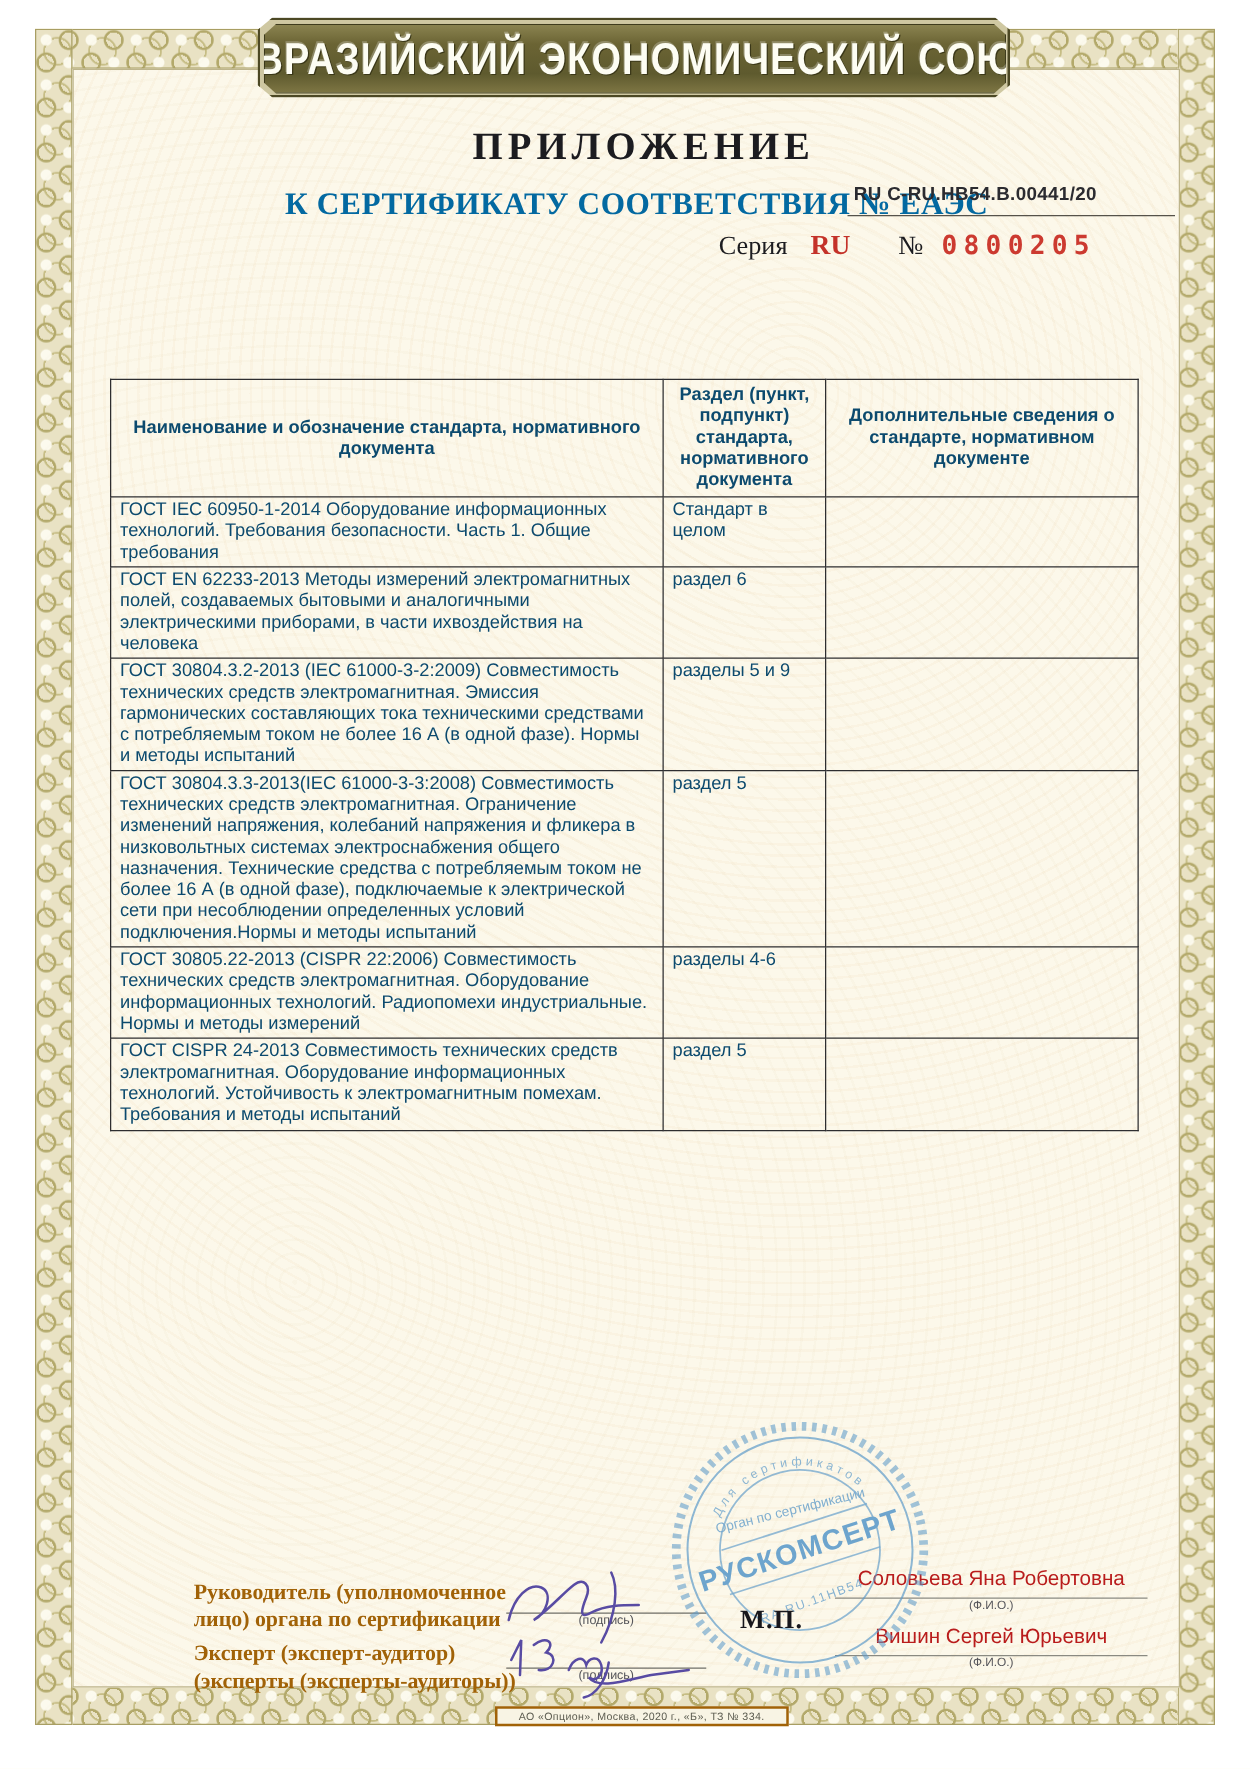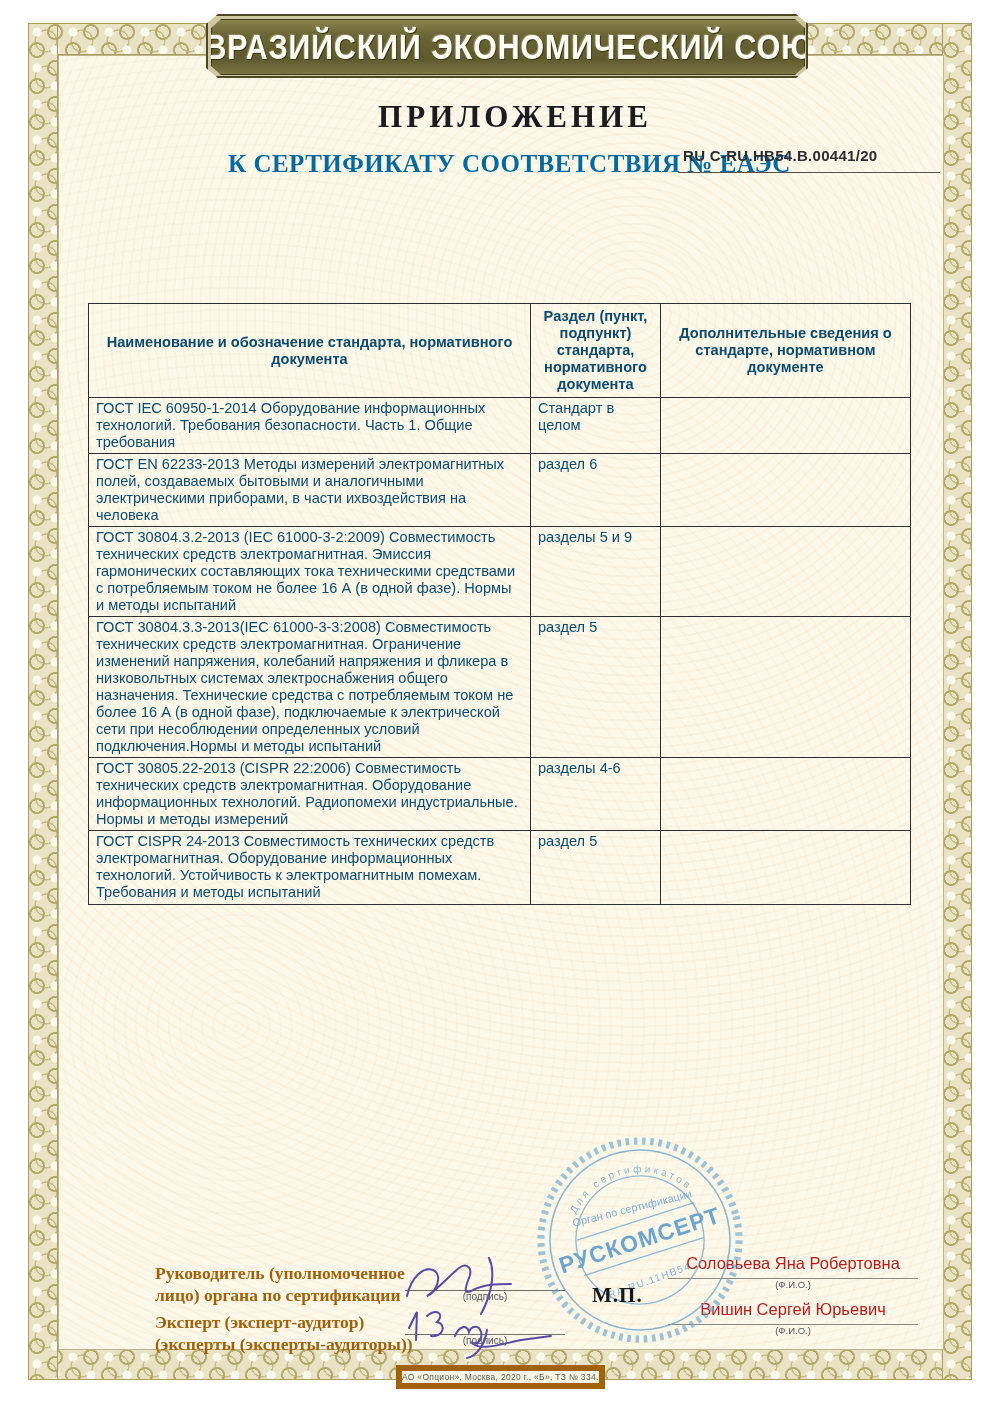--- a/index.html
+++ b/index.html
@@ -77,22 +77,22 @@
   .fio .nm{font-size:16.5px;color:#b91c1c;white-space:nowrap;}
   .fio .rule{border-top:1.2px solid #8a8a82;margin-top:5px;}
   .fio .sub{font-size:9.5px;color:#55555a;}
   .fio1{left:668px;top:1254px;}
   .fio2{left:668px;top:1300px;}
 
   
   .stamp{position:absolute;left:533px;top:1133px;width:214px;height:214px;z-index:4;transform:rotate(-14deg);opacity:.82;}
 
   
-  .imprint{position:absolute;left:396px;top:1365px;z-index:7;background:#f8f4e4;border:6px solid #a16207;
-    padding:1px 0;font-size:8.5px;color:#5c5c50;letter-spacing:.3px;white-space:nowrap;}
+  .imprint{position:absolute;left:396px;top:1365px;z-index:7;background:#f8f4e4;border:2px solid #a16207;
+    padding:1px 17px;font-size:8.5px;color:#5c5c50;letter-spacing:.3px;white-space:nowrap;}
 </style>
 </head>
 <body>
 
 <div class="sheet">
 
   <div class="gstrip top"></div>
   <div class="gstrip bottom"></div>
   <div class="gstrip left"></div>
   <div class="gstrip right"></div>
@@ -102,20 +102,26 @@
   <div class="banner">
     <div class="banner-inner">
       <div class="banner-text">ЕВРАЗИЙСКИЙ ЭКОНОМИЧЕСКИЙ СОЮЗ</div>
     </div>
   </div>
 
   <div class="doc-title">ПРИЛОЖЕНИЕ</div>
   <div class="subtitle">К СЕРТИФИКАТУ СООТВЕТСТВИЯ № ЕАЭС</div>
   <div class="cert-no">RU C-RU.HB54.B.00441/20</div>
   <div class="cert-no-rule"></div>
+  <div class="series-row">
+    <span class="series-label">Серия</span>
+    <span class="series-value">RU</span>
+    <span class="no-sign">№</span>
+    <span class="blank-no">0800205</span>
+  </div>
 
 
   <table class="std">
     <colgroup>
         <col class="c1">
         <col class="c2">
         <col class="c3">
       </colgroup>
     <tbody>
         <tr class="hdr">

